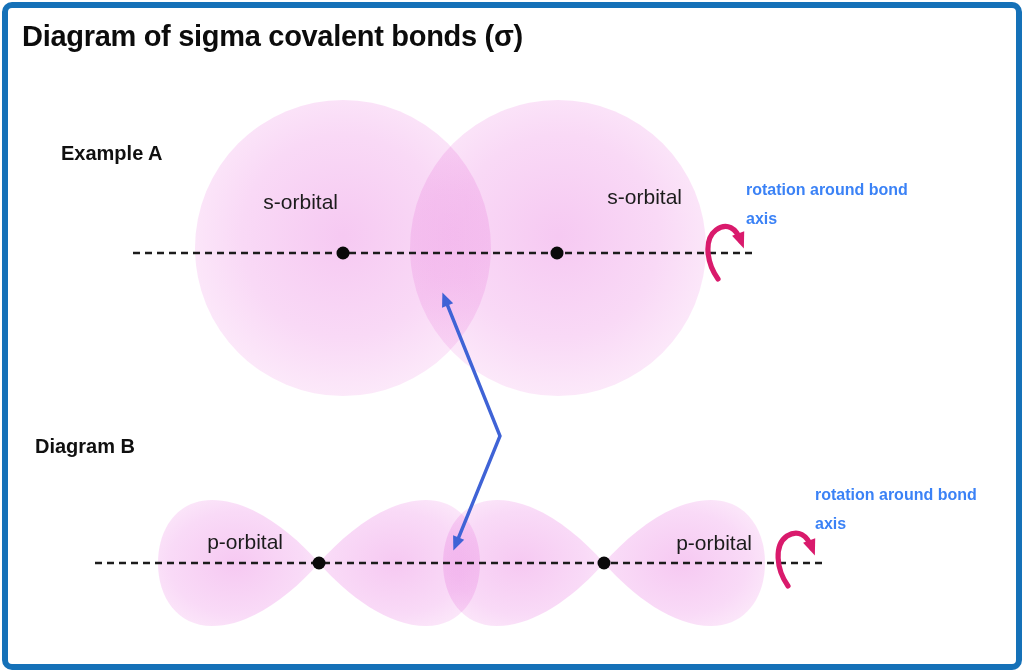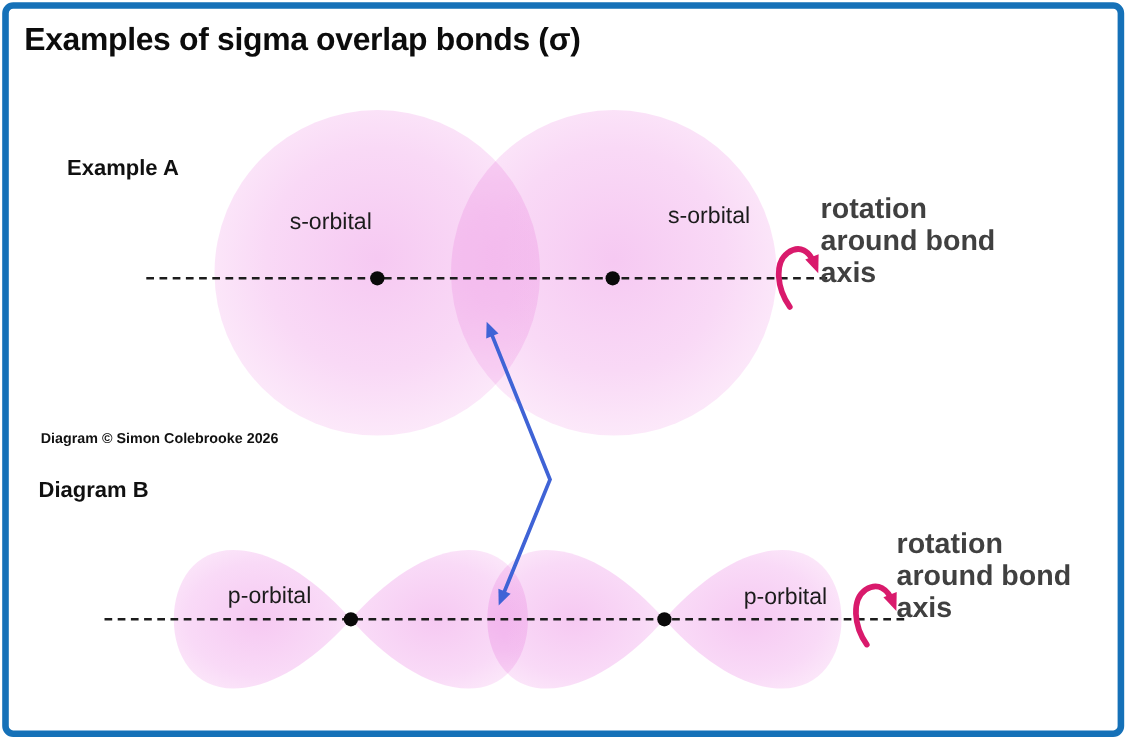--- a/index.html
+++ b/index.html
@@ -29,21 +29,21 @@
   .example-b-label{left:35px;top:435px;}
   .orbital-label{
     font-size:21px;color:#1c1c1c;
     width:110px;text-align:right;font-weight:400;
   }
   .s-left{left:228px;top:190px;}
   .s-right{left:572px;top:185px;}
   .p-left{left:173px;top:530px;}
   .p-right{left:642px;top:531px;}
   .rotation-note{
-    font-size:26px;font-weight:700;color:#404040;
+    font-size:16px;font-weight:700;color:#3b82f6;
     width:185px;line-height:29px;
   }
   .rot-a{left:746px;top:175px;}
   .rot-b{left:815px;top:480px;}
   .overlap-note{
     left:524px;top:438px;
     font-size:21px;font-weight:700;color:#3f63d6;
   }
   .credit{
     left:37px;top:391px;
@@ -97,28 +97,27 @@
     <circle cx="557" cy="253" r="6.5" fill="#0a0a0a"></circle>
     <circle cx="319" cy="563" r="6.5" fill="#0a0a0a"></circle>
     <circle cx="604" cy="563" r="6.5" fill="#0a0a0a"></circle>
 
     <path d="M445,299 L500,436 L456,544" fill="none" stroke="#3f63d6" stroke-width="3.4" marker-start="url(#blueHeadStart)" marker-end="url(#blueHeadEnd)"></path>
 
     <path d="M718,279 C706,262 704,239 716,230 C727,222 736,228 741,241" fill="none" stroke="#d91a6c" stroke-width="5.2" stroke-linecap="round" marker-end="url(#pinkHead)"></path>
     <path d="M788,586 C776,569 774,545 787,536 C798,529 807,535 812,548" fill="none" stroke="#d91a6c" stroke-width="5.2" stroke-linecap="round" marker-end="url(#pinkHead)"></path>
   </svg>
 
-  <div class="lbl title">Examples of sigma overlap bonds (σ)</div>
+  <div class="lbl title">Diagram of sigma covalent bonds (σ)</div>
 
   <div class="lbl example-label example-a-label">Example A</div>
   <div class="lbl orbital-label s-left">s-orbital</div>
   <div class="lbl orbital-label s-right">s-orbital</div>
   <div class="lbl rotation-note rot-a">rotation around bond axis</div>
 
-  <div class="lbl credit">Diagram © Simon Colebrooke 2026</div>
 
   <div class="lbl example-label example-b-label">Diagram B</div>
   <div class="lbl orbital-label p-left">p-orbital</div>
   <div class="lbl orbital-label p-right">p-orbital</div>
   <div class="lbl rotation-note rot-b">rotation around bond axis</div>
 
   <div id="frame"></div>
 </div>
 
 </body></html>

